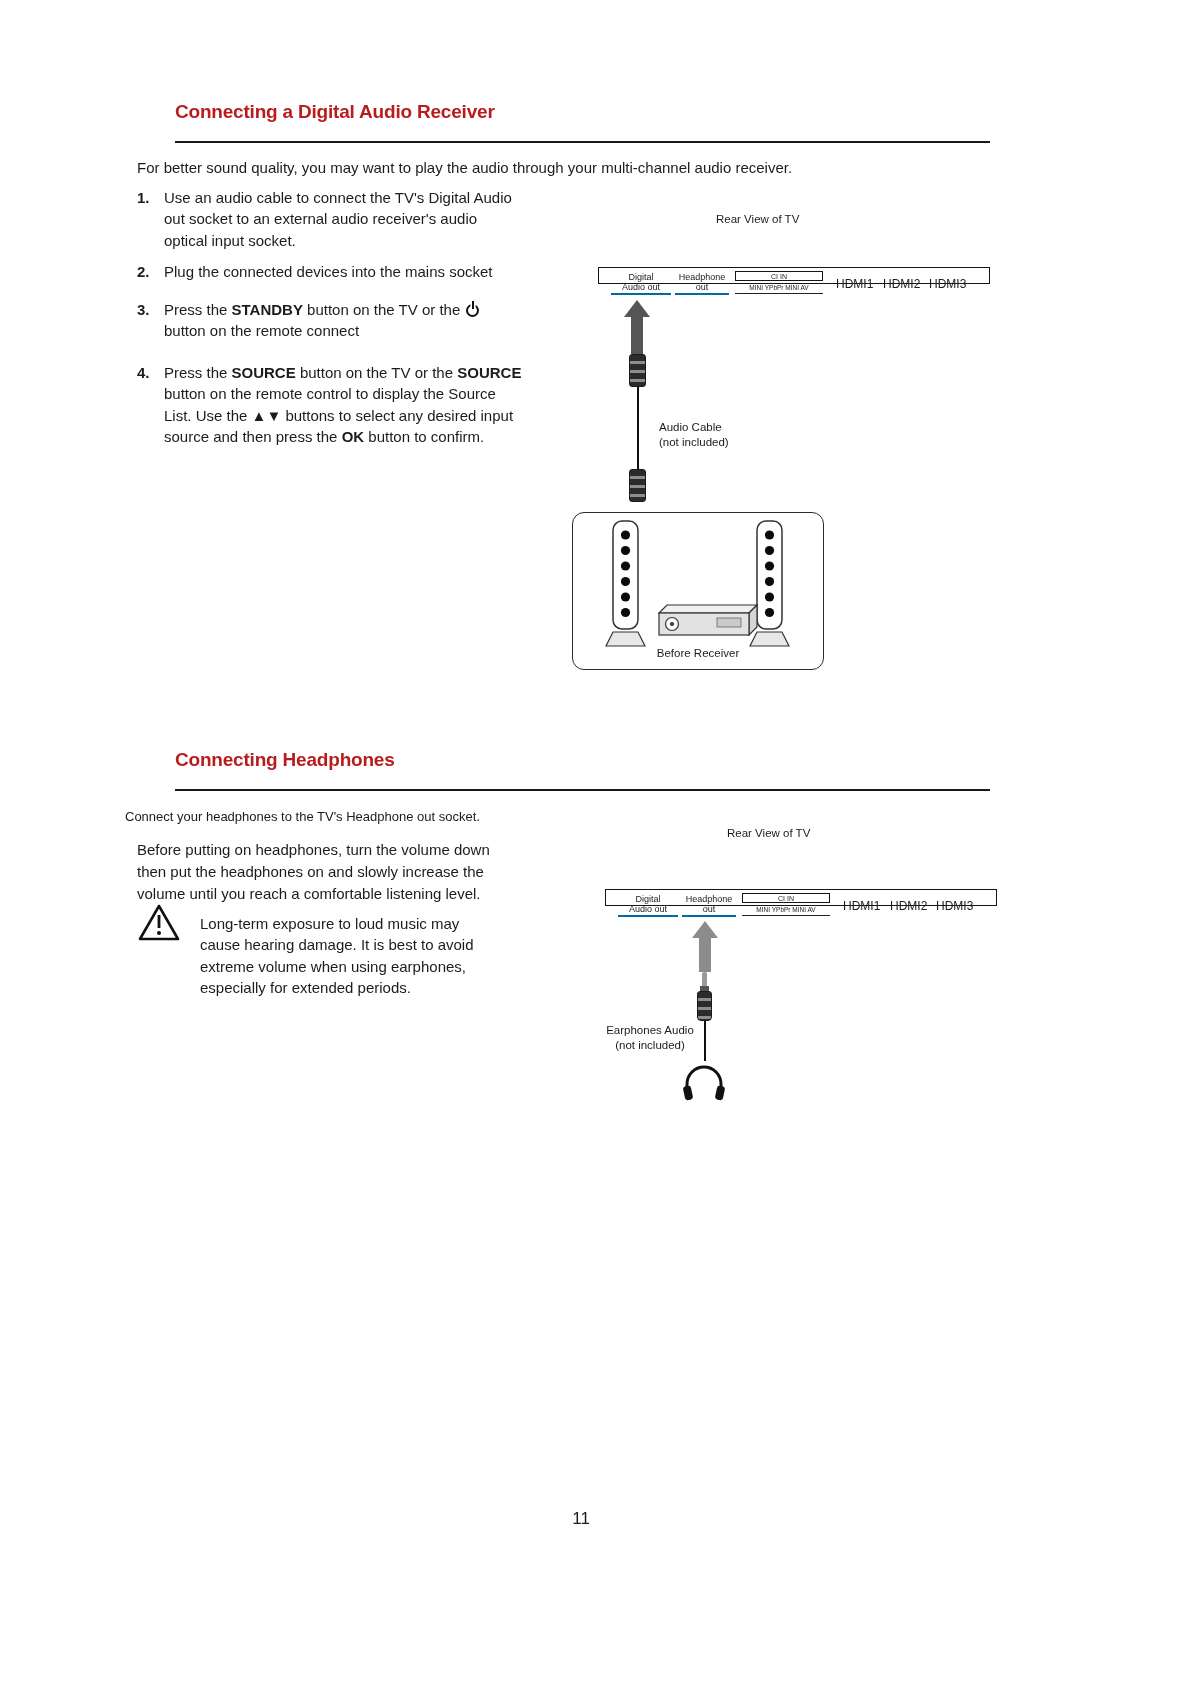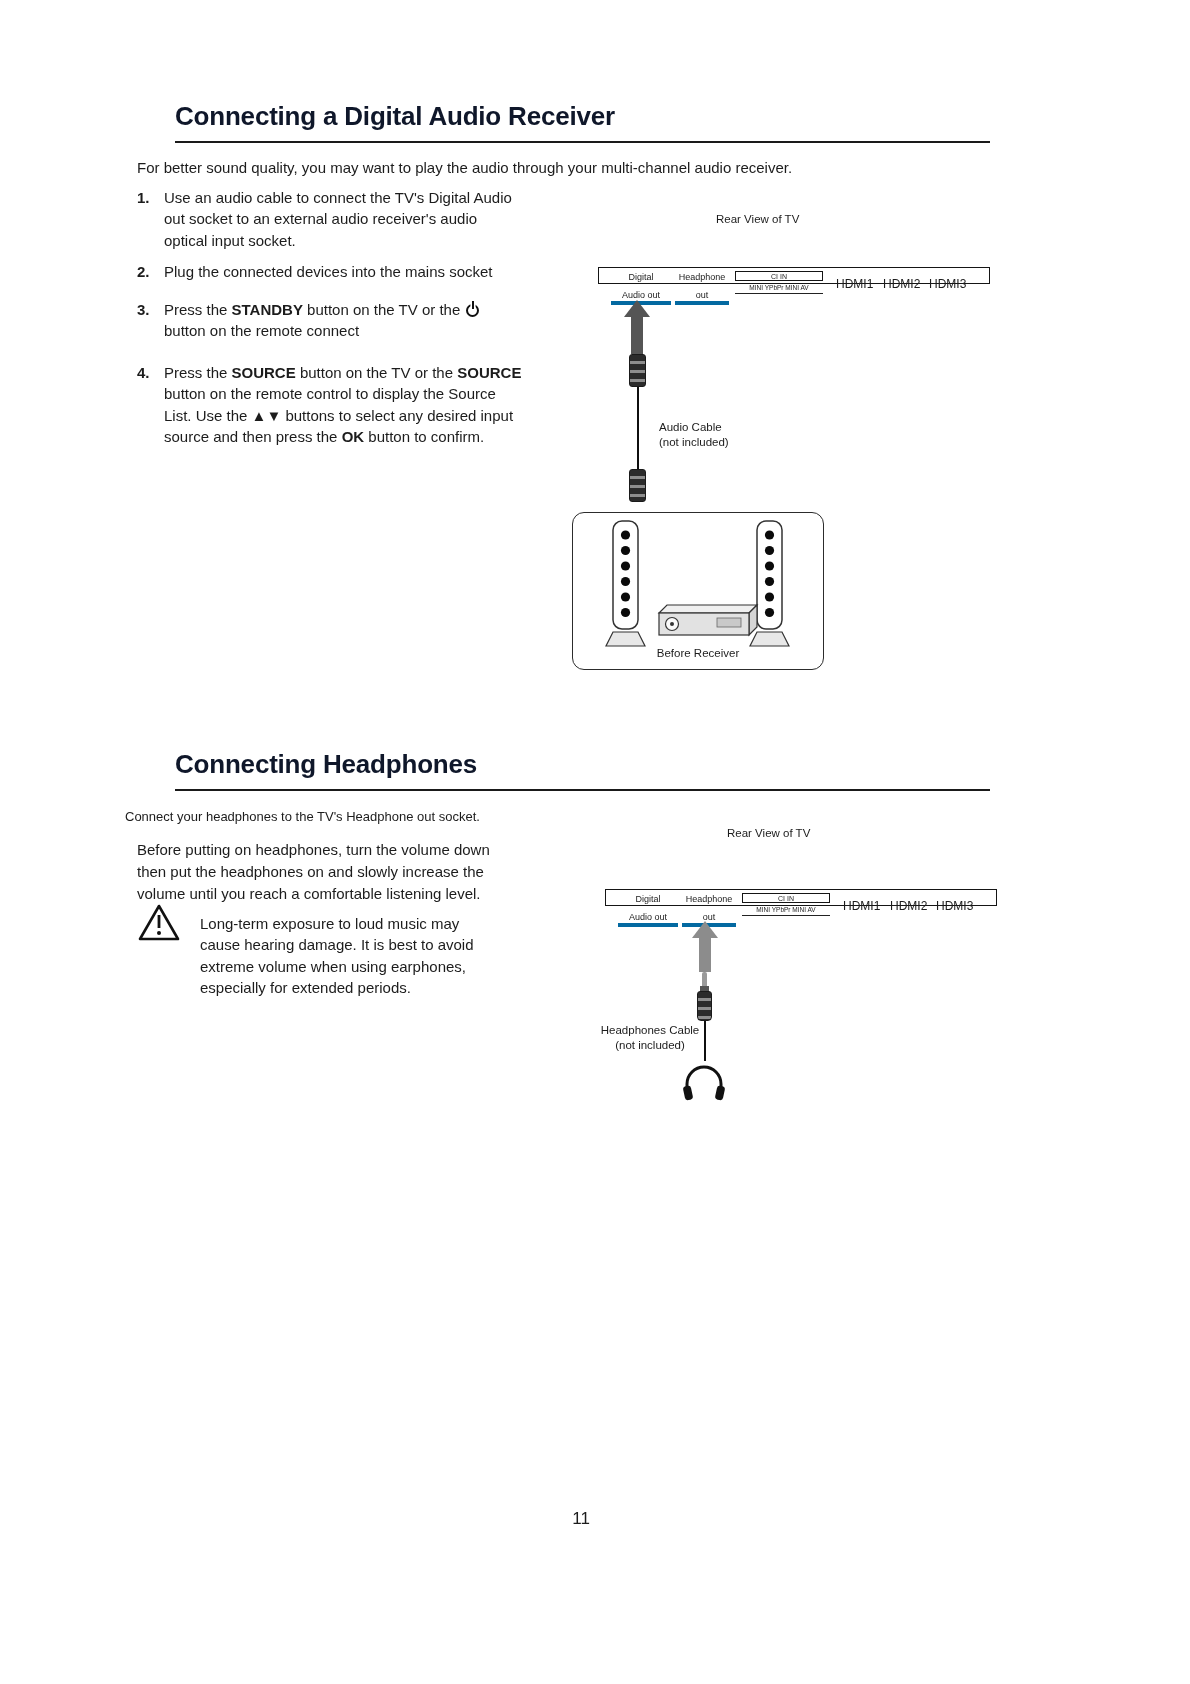--- a/index.html
+++ b/index.html
@@ -8,21 +8,21 @@
     position:relative;
     width:1190px; height:1684px;
     background:#ffffff;
     font-family:"Liberation Sans", sans-serif;
     color:#1c1c1c;
     overflow:hidden;
   }
   .abs { position:absolute; }
 
   
-  .sec-title { font-size:26px; font-weight:700; letter-spacing:-0.2px; color:#0f172a; }
+  .sec-title { font-size:19px; font-weight:700; letter-spacing:-0.2px; color:#b91c1c; }
   .title-rule { height:2px; background:#1a1a1a; }
 
   .intro { font-size:15px; width:820px; }
 
   
   .step { position:absolute; left:137px; width:385px; display:flex; font-size:15px; line-height:1.42; }
   .step-num { font-weight:700; flex:0 0 27px; }
   .step-text b { font-weight:700; }
 
   
@@ -32,21 +32,21 @@
     position:relative; vertical-align:-2px; margin:0 2px;
   }
   .inline-icon.power-icon::before{
     content:""; position:absolute; left:50%; top:-5px; transform:translateX(-50%);
     width:2px; height:8px; background:#111; box-shadow:0 0 0 1.6px #fff;
   }
 
   
   .panel { position:absolute; width:392px; height:17px; border:1px solid #151515; background:#fff; }
   .pn-label { position:absolute; font-size:9px; line-height:10px; text-align:center; }
-  .pn-underline { border-bottom:4px solid #0369a1; padding-bottom:1px;margin-top:8px; }
+  .pn-underline { border-bottom:2px solid #0369a1; padding-bottom:1px; }
   .pn-digital { left:12px; top:4px; width:60px; }
   .pn-headphone { left:76px; top:4px; width:54px; }
   .pn-ci { position:absolute; left:136px; top:3px; width:88px; height:10px; border:1px solid #151515; font-size:7px; line-height:9px; text-align:center; }
   .pn-mini { position:absolute; left:136px; top:16px; width:88px; font-size:6.5px; line-height:8px; text-align:center; border-bottom:1px solid #222; padding-bottom:1px; }
   .pn-hdmi { position:absolute; top:9px; font-size:12px;text-align:center; }
 
   
   .arrow-head { position:absolute; width:0; height:0; border-left:13px solid transparent; border-right:13px solid transparent; }
   .arrow-shaft { position:absolute; width:12px; }
 
@@ -204,21 +204,21 @@
   <div class="arrow-head" style="left:692px; top:921px; border-bottom:17px solid #8c8c8c;"></div>
   <div class="arrow-shaft" style="left:699px; top:937px; height:35px; background:#8c8c8c;"></div>
 
   <div class="plug-tip" style="left:702px; top:972px; width:5px; height:14px;"></div>
   <div class="plug-ring" style="left:700px; top:986px; width:9px; height:5px;"></div>
   <div class="plug-body" style="left:697px; top:991px; width:15px; height:30px;"></div>
 
   <div class="cable-line" style="left:704px; top:1021px; height:40px;"></div>
 
   <div class="abs small-label" style="left:596px; top:1023px; width:108px; text-align:center;">
-    <div>Headphones Cable</div>
+    <div>Earphones Audio</div>
     <div>(not included)</div>
   </div>
 
   <div class="abs" style="left:681px; top:1058px;">
     <svg width="46" height="46" viewBox="0 0 46 46">
       <path d="M6 33 v-7 a17 17 0 0 1 34 0 v7" fill="none" stroke="#111" stroke-width="3"></path>
       <rect x="3" y="28" width="8" height="14" rx="3" fill="#111" transform="rotate(-12 7 35)"></rect>
       <rect x="35" y="28" width="8" height="14" rx="3" fill="#111" transform="rotate(12 39 35)"></rect>
     </svg>
   </div>

